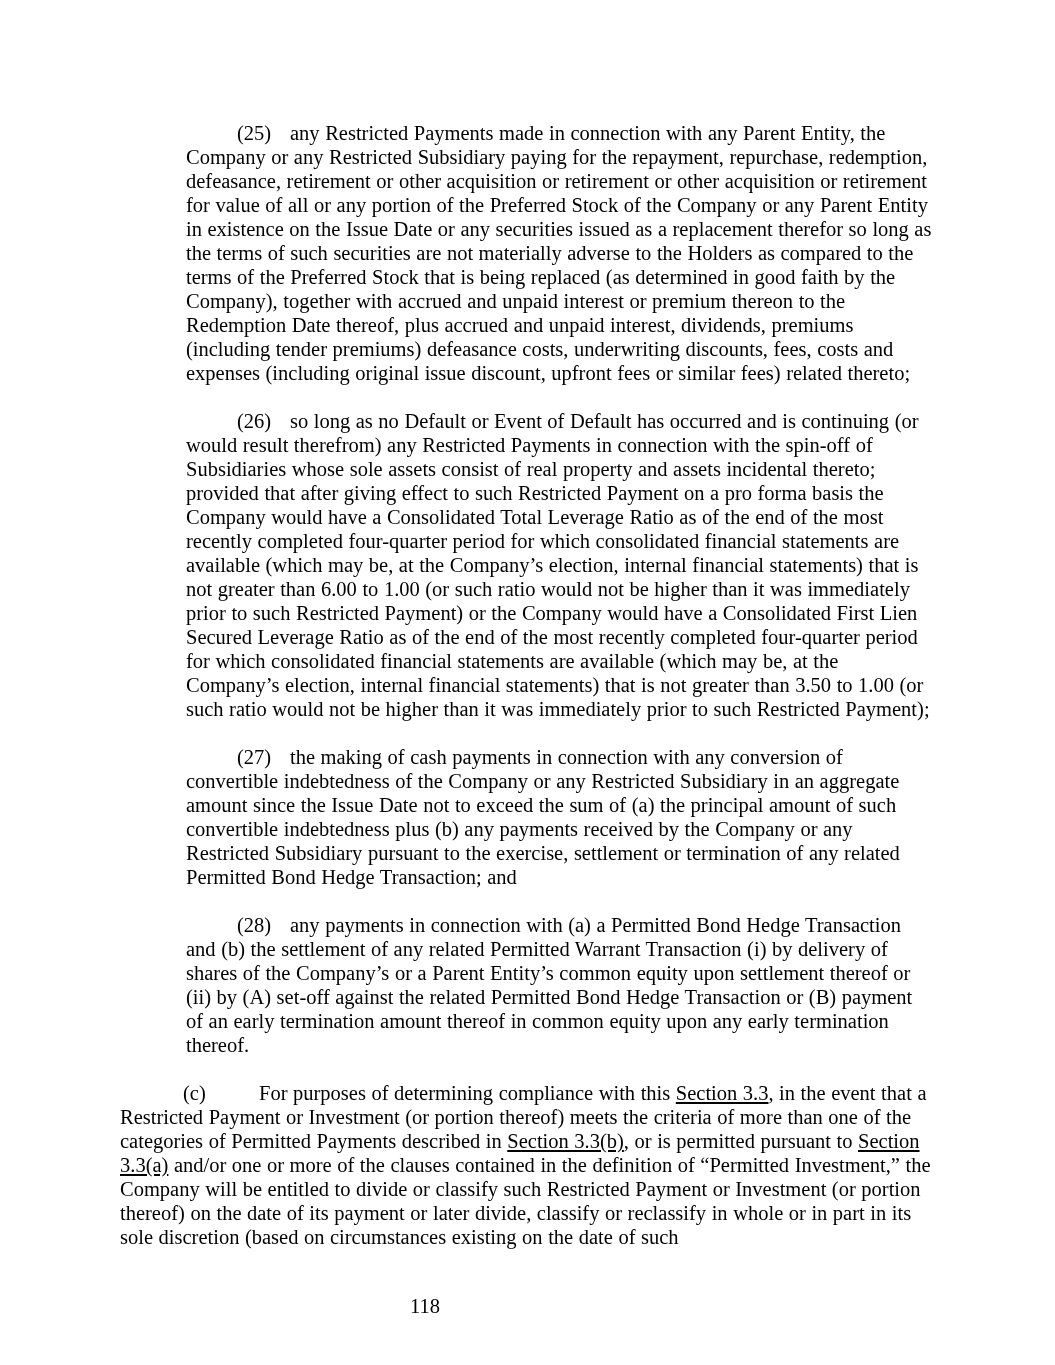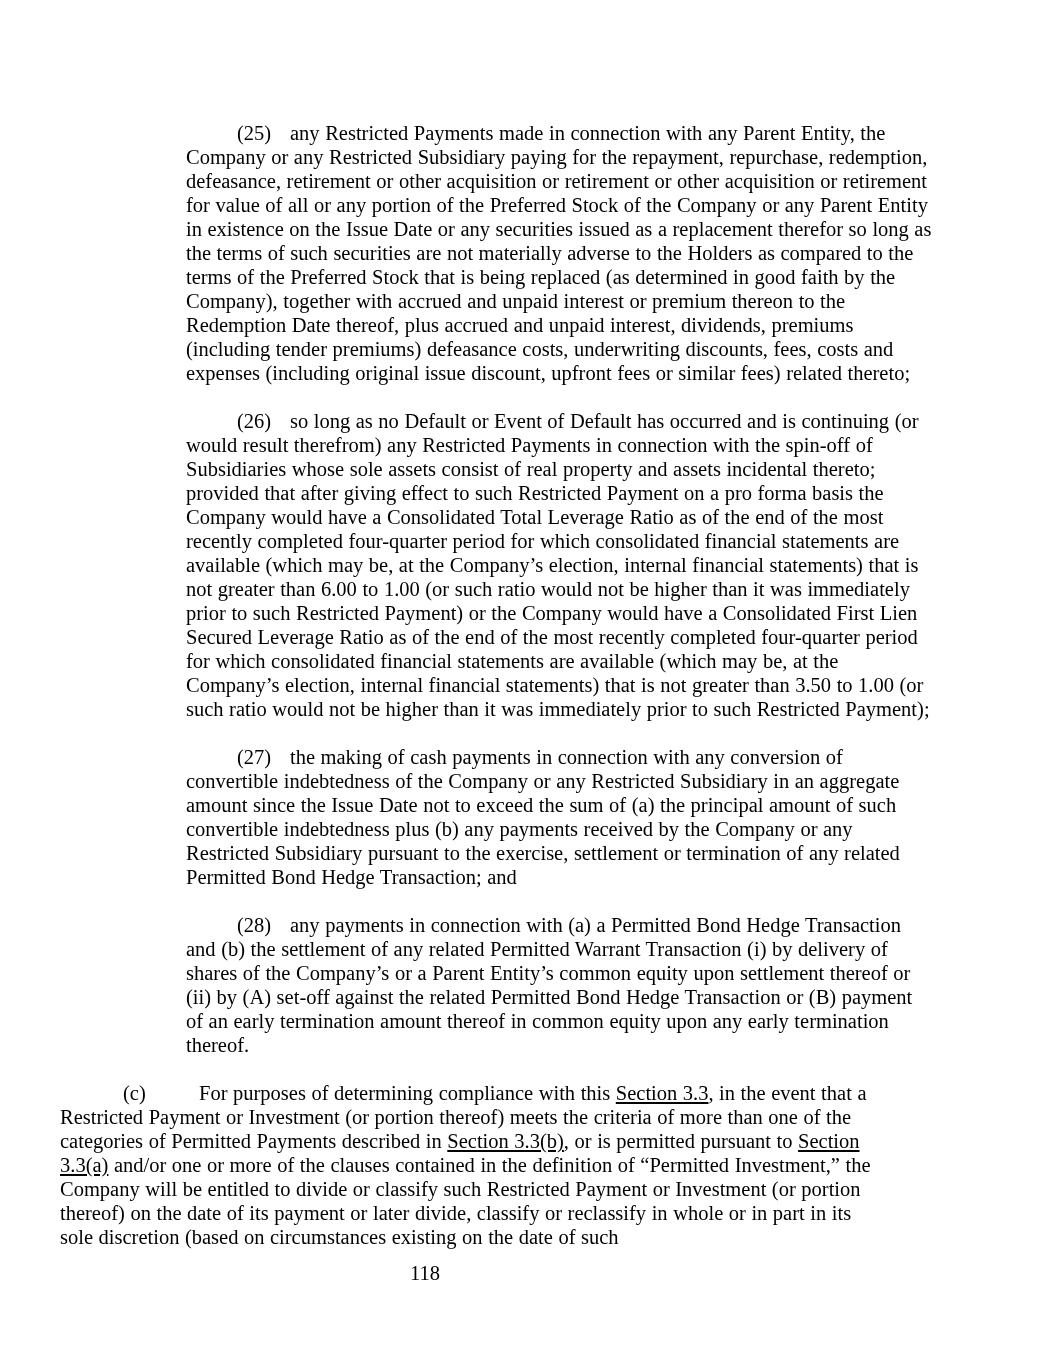--- a/index.html
+++ b/index.html
@@ -28,35 +28,35 @@
     margin: 0 0 24px 0;
     text-align: left;
     word-spacing: 0.02em;
   }
   p.numbered {
     margin-left: 186px;
     width: 748px;
     text-indent: 51px;
   }
   p.lettered {
-    margin-left: 60px;
+    margin-left: 120px;
     width: 820px;
     text-indent: 63px;
   }
   .plabel {
     display: inline-block;
     text-indent: 0;
   }
   p.numbered .plabel { width: 53px; }
   p.lettered .plabel { width: 76px; }
   .run-italic { }
   .run-underline { text-decoration: underline; }
   .page-number {
     position: absolute;
-    top: 1261px;
+    top: 1294px;
     left: 0;
     width: 850px;
     text-align: center;
   }
 </style>
 </head>
 <body>
 
 <div class="page">
   <div class="content" id="doc-body">

